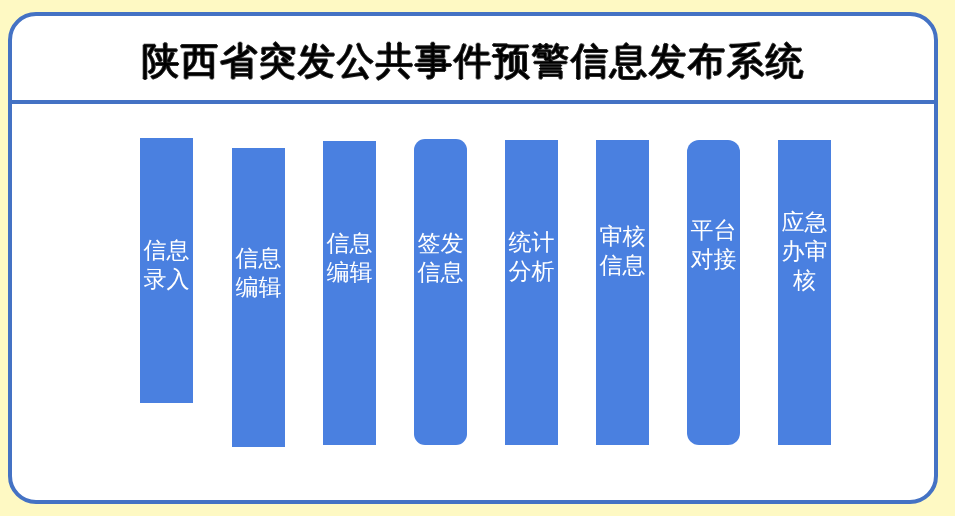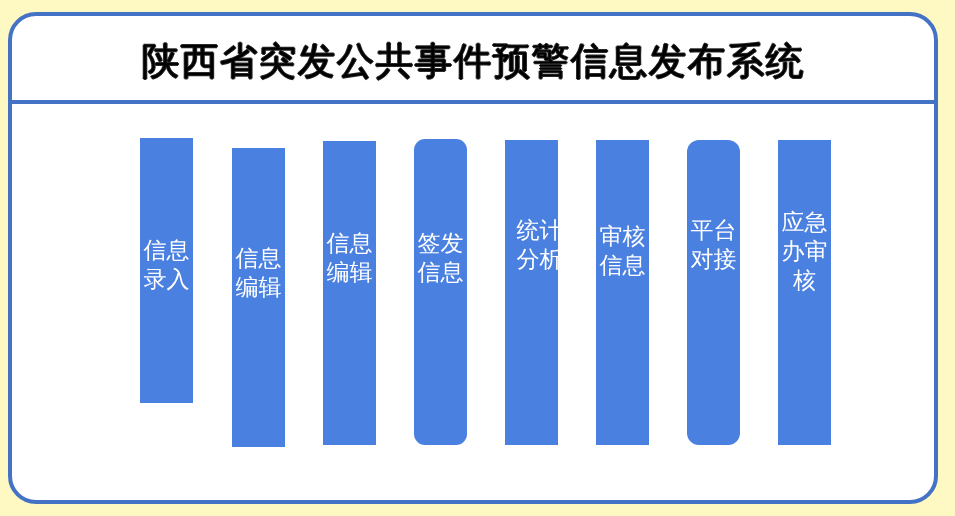--- a/index.html
+++ b/index.html
@@ -117,21 +117,21 @@
 
     <div class="bar" style="left:323px; top:141px; height:304px;">
       <div class="bar-label" style="top:88px;">信息编辑</div>
     </div>
 
     <div class="bar" style="left:414px; top:139px; height:306px;border-radius:11px;">
       <div class="bar-label" style="top:90px;">签发信息</div>
     </div>
 
     <div class="bar" style="left:505px; top:140px; height:305px;">
-      <div class="bar-label" style="top:76px;padding-left:8px;">统计分析</div>
+      <div class="bar-label" style="top:88px;">统计分析</div>
     </div>
 
     <div class="bar" style="left:596px; top:140px; height:305px;">
       <div class="bar-label" style="top:82px;">审核信息</div>
     </div>
 
     <div class="bar" style="left:687px; top:140px; height:305px;border-radius:12px;">
       <div class="bar-label" style="top:76px;">平台对接</div>
     </div>
 

